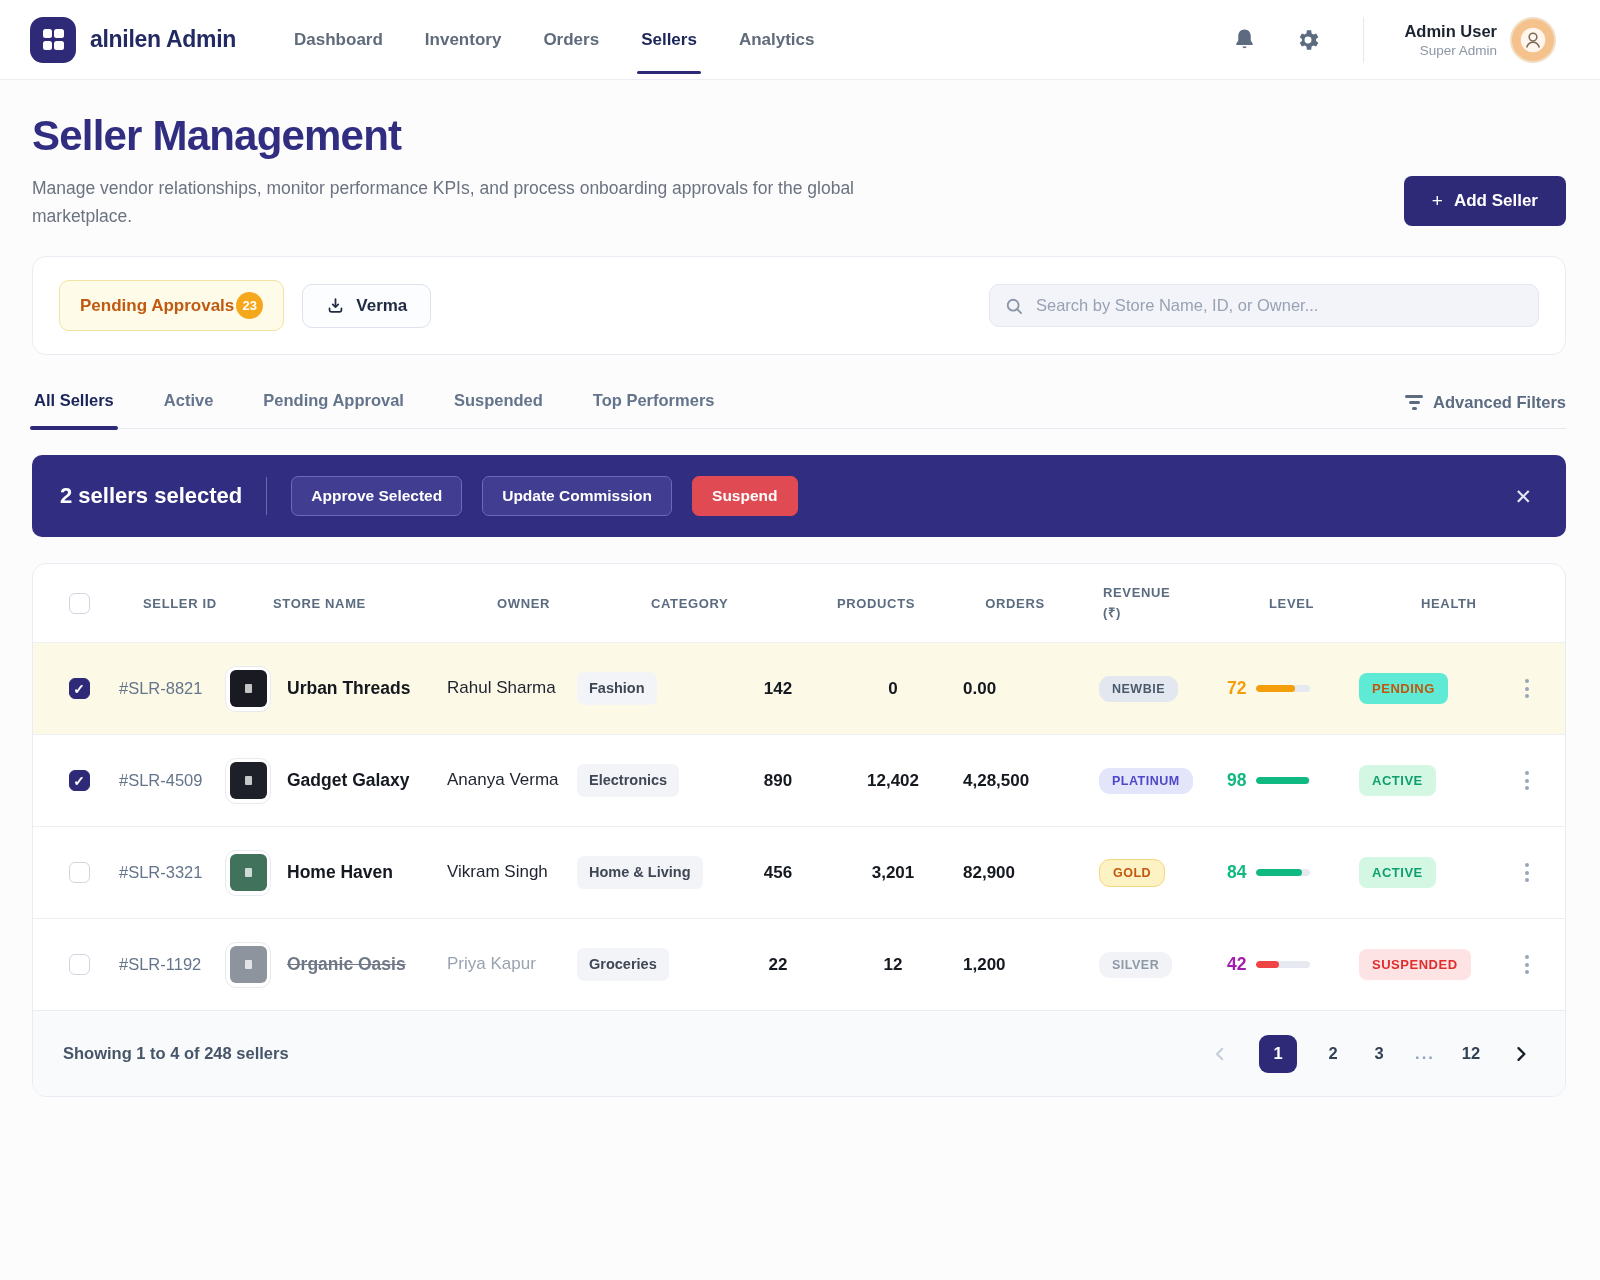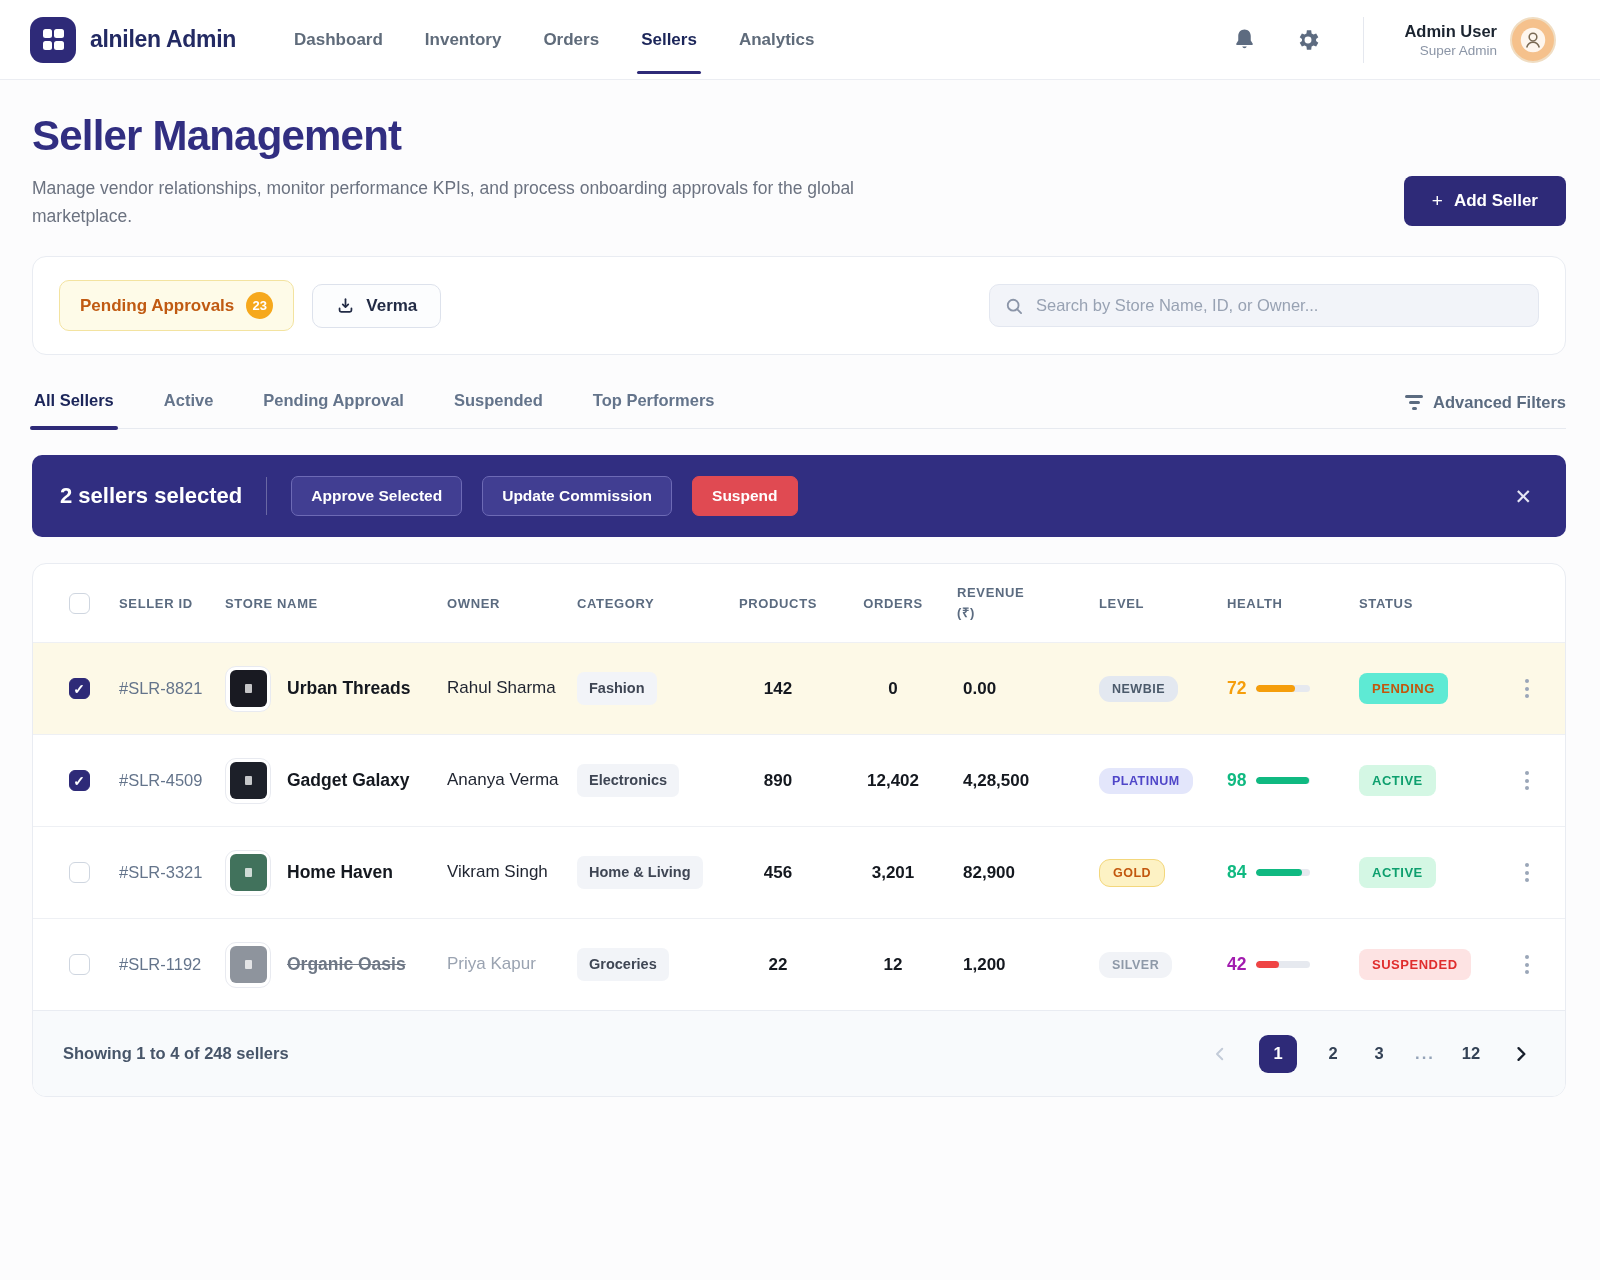--- a/index.html
+++ b/index.html
@@ -29,21 +29,21 @@
   
   .page { padding:0 34px 0 32px; }
   .title-row { display:flex; justify-content:space-between; align-items:flex-end; margin-top:32px; }
   .page-title { font-size:42px; font-weight:800; color:#312e81; letter-spacing:-0.8px; }
   .page-sub { margin-top:14px; font-size:17.5px; line-height:28px; color:#6b7280; max-width:840px; }
   .add-btn { display:flex; align-items:center; gap:11px; background:#2e2a78; color:#fff; border:none; border-radius:8px; padding:14px 28px; font-size:17px; font-weight:700; font-family:inherit; cursor:pointer; margin-bottom:4px; }
   .add-plus { font-size:19px; font-weight:500; }
 
   
   .toolbar { margin-top:26px; background:#fff; border:1px solid #e9ecf2; border-radius:14px; padding:23px 26px; display:flex; align-items:center; }
-  .pending-btn { display:flex; align-items:center; gap:12px; background:#fefbe8; border:1.5px solid #f3e3a0; color:#c05a12; border-radius:10px; padding:11px 20px; font-size:17px; font-weight:700; font-family:inherit; cursor:pointer; }
+  .pending-btn { display:flex; align-items:center; gap:2px; background:#fefbe8; border:1.5px solid #f3e3a0; color:#c05a12; border-radius:10px; padding:11px 20px; font-size:17px; font-weight:700; font-family:inherit; cursor:pointer; }
   .pending-count { width:27px; height:27px; border-radius:50%; background:#f6a81c; color:#fff; font-size:13px; font-weight:700; display:grid; place-items:center; }
   .export-btn { display:flex; align-items:center; gap:11px; background:#fcfdfe; border:1.5px solid #dde2ec; color:#222b45; border-radius:10px; padding:11px 23px; font-size:17px; font-weight:700; font-family:inherit; margin-left:18px; cursor:pointer; }
   .search-wrap { margin-left:auto; position:relative; width:550px; }
   .search-wrap svg { position:absolute; left:15px; top:50%; transform:translateY(-50%); }
   .search-input { width:100%; height:43px; background:#f2f4f9; border:1px solid #e3e7f0; border-radius:10px; padding:0 16px 0 46px; font-size:16.5px; font-family:inherit; color:#334155; outline:none; }
   .search-input::placeholder { color:#98a2b3; }
 
   
   .tabs-row { margin-top:30px; display:flex; align-items:flex-end; border-bottom:1.5px solid #e7eaf0;text-align:right; }
   .tabs { display:flex; gap:46px; }
@@ -59,21 +59,21 @@
   .sel-bar { margin-top:26px; background:#312e81; border-radius:10px; height:82px; display:flex; align-items:center; padding:0 28px; gap:20px; color:#fff; }
   .sel-text { font-size:22px; font-weight:800; }
   .sel-div { width:1px; height:38px; background:rgba(255,255,255,0.28); margin:0 4px; }
   .sel-btn { border-radius:7px; padding:10px 19px; font-size:15.5px; font-weight:700; font-family:inherit; color:#fff; cursor:pointer; background:#413e92; border:1px solid #6d6ab5; }
   .sel-btn.danger { background:#e04a52; border:1px solid #e04a52; }
   .sel-close { margin-left:auto; font-size:21px; color:#e6e7f5; cursor:pointer; line-height:1; padding:6px; }
 
   
   .table-card { margin-top:26px; background:#fff; border:1px solid #e9ecf2; border-radius:14px; overflow:hidden; }
   .tgrid { display:grid; grid-template-columns:64px 106px minmax(200px,1fr) 130px 150px 118px 112px 142px 128px 132px 152px 48px; align-items:center; padding:0 14px; }
-  .thead { min-height:78px; }
+  .thead { min-height:78px;gap:24px; }
   .th { font-size:13px; font-weight:700; letter-spacing:0.05em; color:#5b6b80; text-transform:uppercase; padding:10px 8px; }
   .th.center { text-align:center; }
   .th.narrow { max-width:86px; line-height:1.55; }
   .trow { min-height:92px; border-top:1px solid #eef0f4; cursor:pointer; }
   .trow.pending-row { background:#fdf9e7; }
   .cell { padding:14px 8px; font-size:17px; }
   .c-check { display:flex; justify-content:center; }
   .cbx { width:21px; height:21px; border:1.6px solid #cfd6e0; border-radius:6px; background:#fff; display:grid; place-items:center; cursor:pointer; }
   .cbx.checked { background:#2e2a78; border-color:#2e2a78; }
   .cbx.checked::after { content:"✓"; color:#fff; font-size:14px; font-weight:700; }

